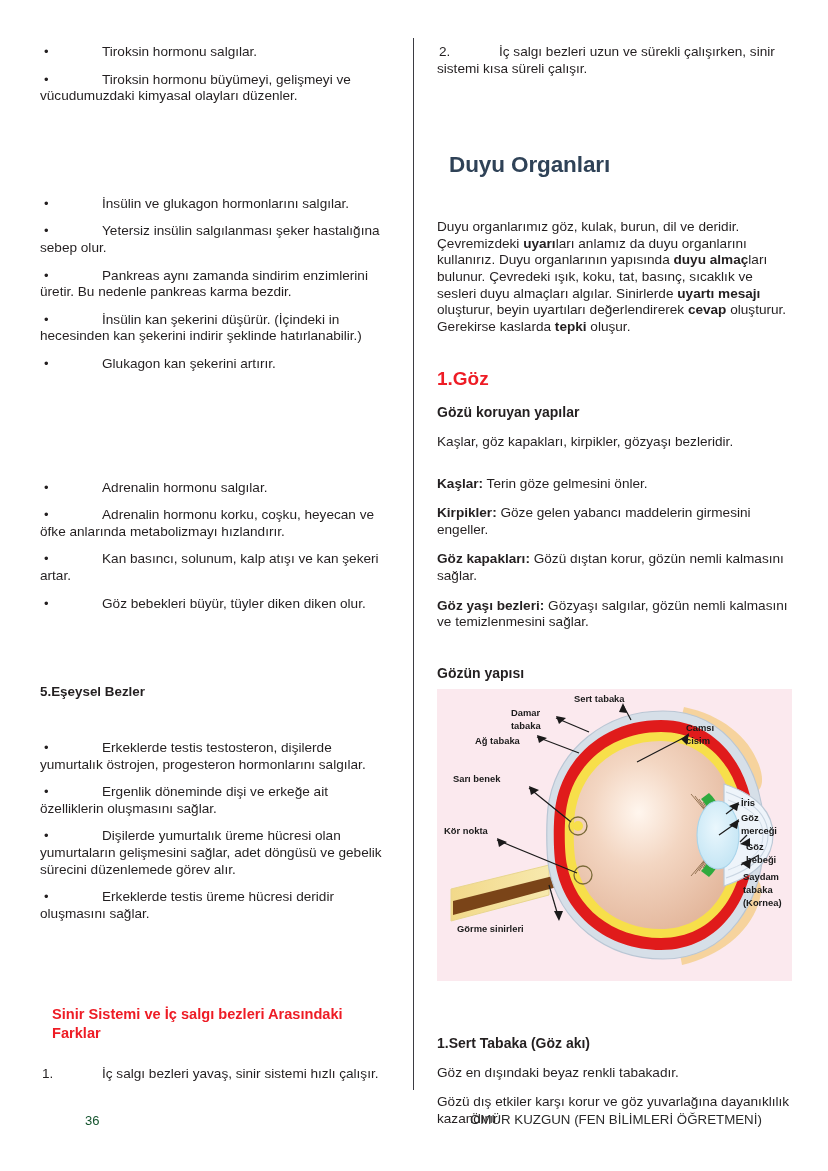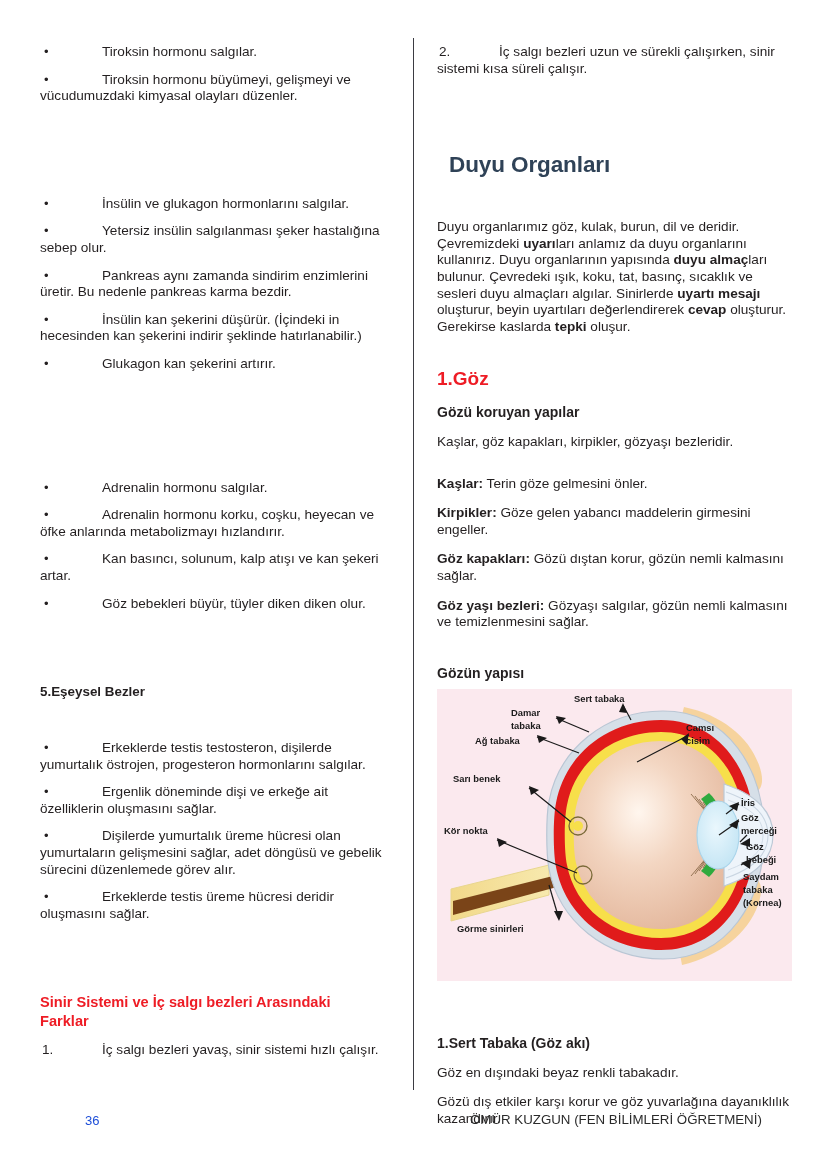--- a/index.html
+++ b/index.html
@@ -103,21 +103,21 @@
     font-size: 19px;
     font-weight: bold;
     line-height: 18px;
     margin: 0;
     color: #ee1c25;
   }
   .h-red-lg {
     font-size: 14.6px;
     font-weight: bold;
     line-height: 18.5px;
-    margin: 0;
+    margin: 12px;
     color: #ee1c25;
   }
   .h-blue {
     font-size: 22.5px;
     font-weight: bold;
     line-height: 26px;
     margin: 12px;
     color: #2f4257;
     letter-spacing: -0.1px;
   }
@@ -137,21 +137,21 @@
   .sp24 { height: 24px; }
   .sp34 { height: 34px; }
   .sp40 { height: 40px; }
 
   
   .page-number {
     position: absolute;
     left: 85px;
     top: 1113px;
     font-size: 13px;
-    color: #1d4ed8;
+    color: #14532d;
   }
   .footer-credit {
     position: absolute;
     left: 470px;
     top: 1112px;
     font-size: 13.3px;
     color: #2a2a2a;
   }
 
   

